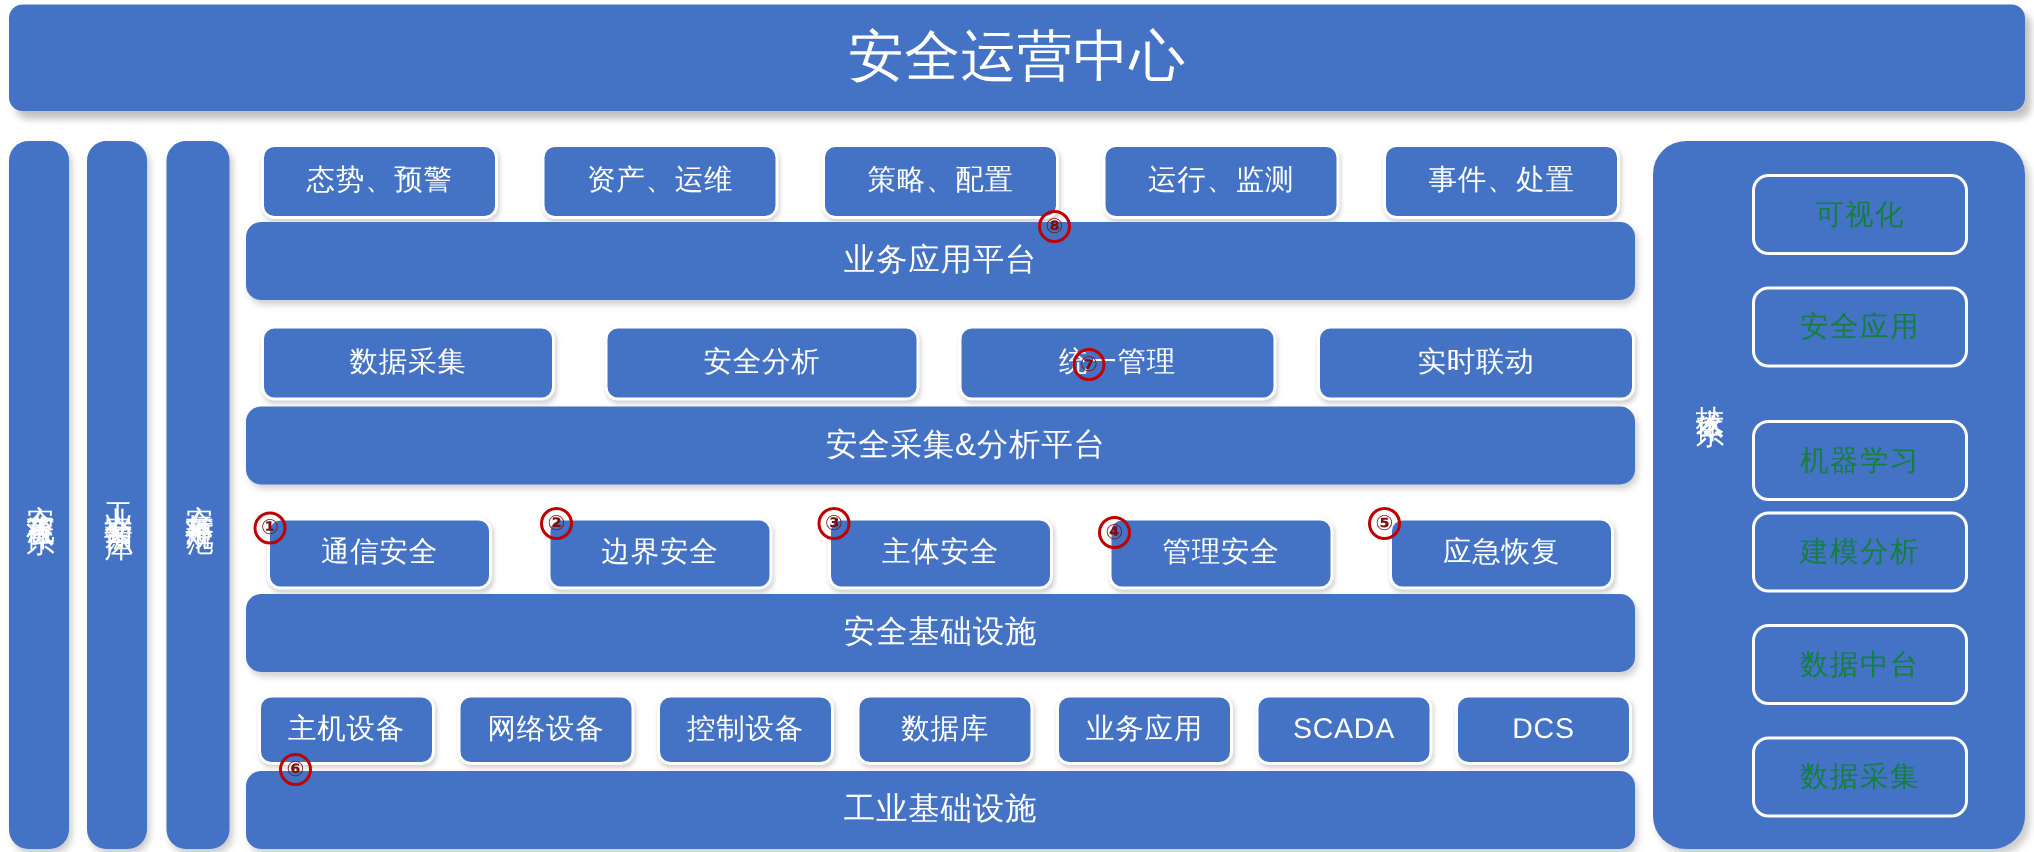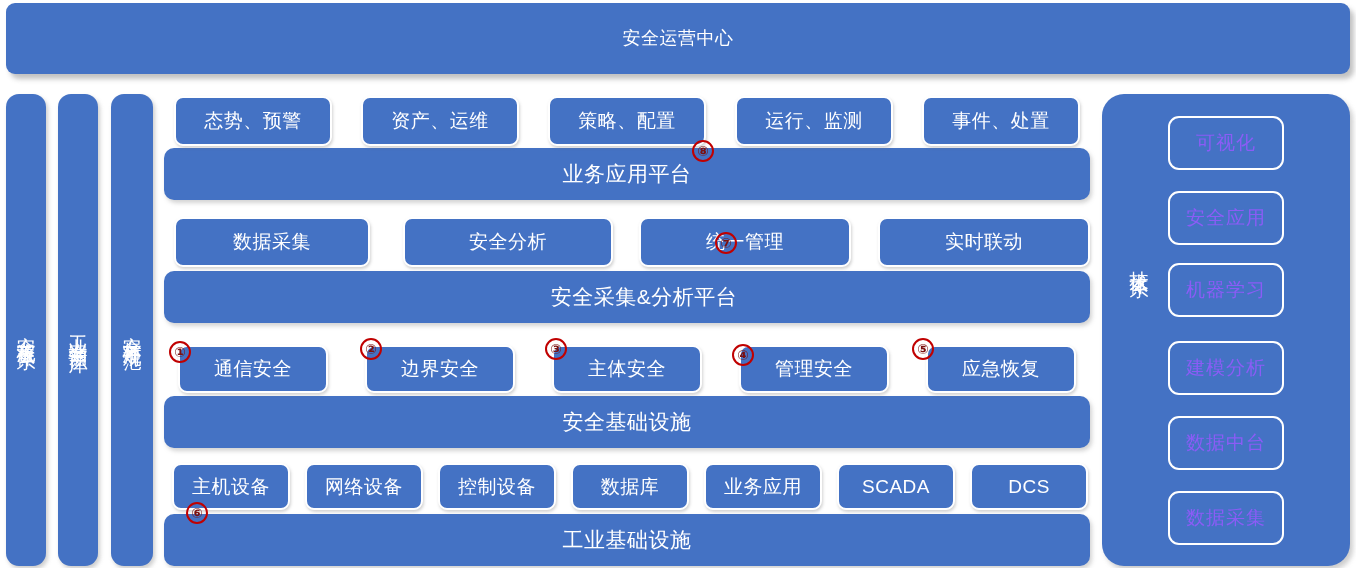--- a/index.html
+++ b/index.html
@@ -36,21 +36,21 @@
     letter-spacing: 0.5px;
   }
 
   
   .header {
     left: 6px;
     top: 3px;
     width: 1344px;
     height: 71px;
     border-radius: 9px;
-    font-size: 18px;
+    font-size: 37px;
     box-shadow: 4px 5px 5px rgba(120,120,120,0.45);
   }
 
   
   .pillar {
     border-radius: 13px;
     font-size: 19px;
     writing-mode: vertical-rl;
     text-orientation: upright;
     letter-spacing: 3px;
@@ -91,26 +91,26 @@
     color: #ffffff;
     font-size: 19px;
     writing-mode: vertical-rl;
     text-orientation: upright;
     letter-spacing: 3px;
     text-align: center;
   }
   .tech-item {
     position: absolute;
     left: 1168px;
-    width: 116px;
+    width: 144px;
     height: 54px;
     border-radius: 11px;
     border: 2px solid #ffffff;
     background: transparent;
-    color: #8b5cf6;
+    color: #15803d;
     font-size: 19px;
     display: flex;
     align-items: center;
     justify-content: center;
     box-sizing: border-box;
     letter-spacing: 1px;
   }
 
   
   .marker {
@@ -186,18 +186,18 @@
   <div class="blk chip" style="left:970px; top:463px; width:118px; height:47px;">DCS</div>
 
   <div class="marker" style="left:186px; top:502px;">⑥</div>
 
   <div class="blk tech-panel"></div>
 
   <div class="tech-label">技术体系</div>
 
   <div class="tech-item" style="top:116px;">可视化</div>
   <div class="tech-item" style="top:191px;">安全应用</div>
-  <div class="tech-item" style="top:263px;font-family:Liberation Serif, serif;">机器学习</div>
+  <div class="tech-item" style="top:280px;font-family:Liberation Serif, serif;">机器学习</div>
   <div class="tech-item" style="top:341px;">建模分析</div>
   <div class="tech-item" style="top:416px;">数据中台</div>
   <div class="tech-item" style="top:491px;">数据采集</div>
 
 </div>
 
 </body></html>

